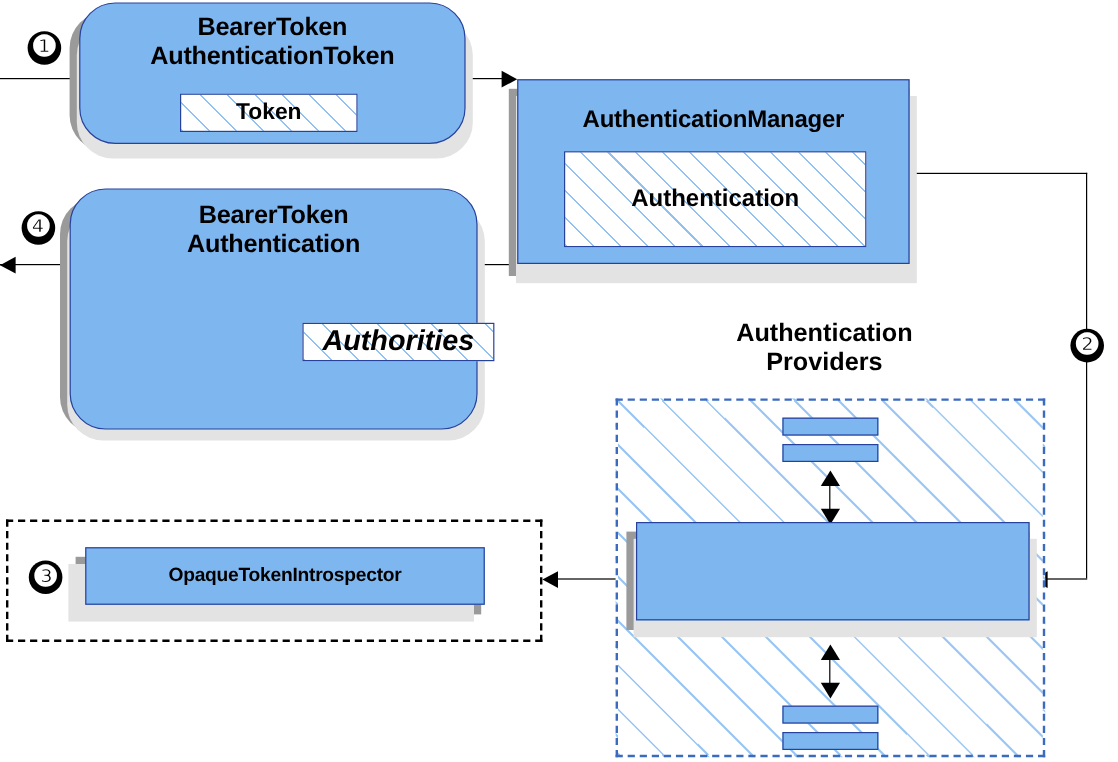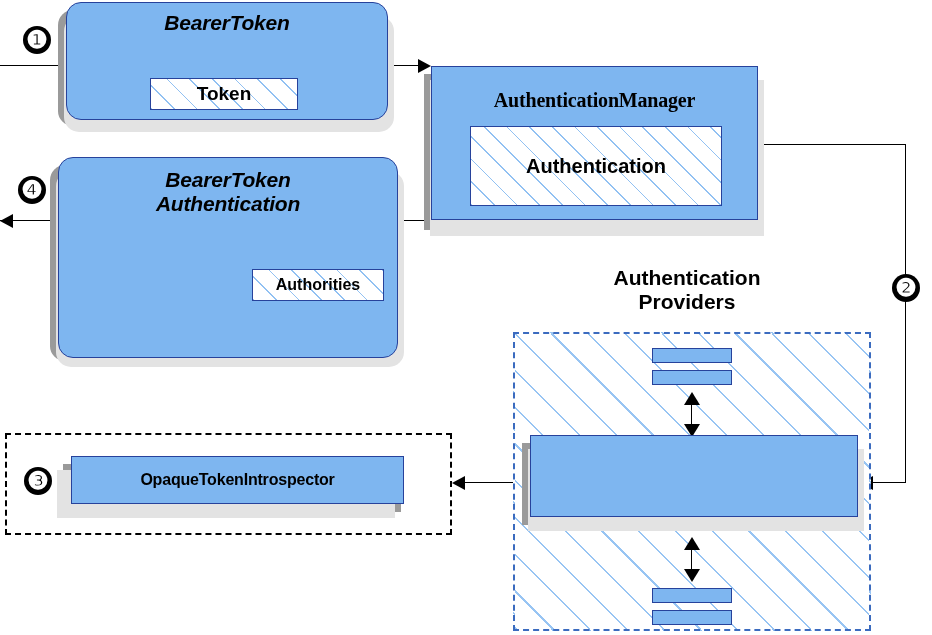--- a/index.html
+++ b/index.html
@@ -5,21 +5,21 @@
   html,body{margin:0;padding:0;background:#ffffff;}
   body{font-family:"Liberation Sans", sans-serif;}
   #stage{position:relative;width:932px;height:635px;overflow:hidden;background:#fff;}
 
   
   .node{position:absolute;box-sizing:border-box;background:#7EB6F0;border:1.5px solid #27429B;
         display:flex;flex-direction:column;align-items:center;color:#000;text-align:center;}
   .node .title{font-weight:bold;line-height:1.12;letter-spacing:-0.2px;}
   .shadow{position:absolute;background:#9a9a9a;}
   .shadow2{position:absolute;background:#e3e3e3;}
-  .rounded{border-radius:15px;font-style:italic;}
+  .rounded{border-radius:30px;}
 
   
   .hatch{position:absolute;box-sizing:border-box;border:1.5px solid #27429B;background:#ffffff;
          background-image:repeating-linear-gradient(45deg, rgba(126,182,240,0.85) 0 1.2px, rgba(0,0,0,0) 1.2px 16px);
          display:flex;align-items:center;justify-content:center;text-align:center;
          font-weight:bold;color:#000;line-height:1.13;}
 
   
   .dashed-plain{position:absolute;box-sizing:border-box;border:2.2px dashed #000;background:transparent;}
   .dashed-hatch{position:absolute;box-sizing:border-box;border:2.2px dashed #3B6BBF;background:#ffffff;
@@ -64,44 +64,45 @@
   <div class="arrow arrow-left" style="left:0px;top:214px;"></div>
 
   <div class="hline" style="left:464px;top:482px;width:66px;"></div>
   <div class="arrow arrow-left" style="left:452px;top:476px;"></div>
 
   <div class="shadow rounded" style="left:58px;top:10px;width:330px;height:116px;"></div>
   <div class="shadow2 rounded" style="left:64px;top:16px;width:330px;height:116px;"></div>
   <div class="node rounded" style="left:66px;top:2px;width:322px;height:118px;">
     <div class="title" style="font-size:21px;margin-top:8px;">
       <span>BearerToken</span><br>
+      <span>AuthenticationToken</span>
     </div>
   </div>
   <div class="hatch" style="left:150px;top:78px;width:148px;height:32px;font-size:19px;">
     <span>Token</span>
   </div>
 
   <div class="shadow" style="left:424px;top:74px;width:334px;height:156px;"></div>
   <div class="shadow2" style="left:430px;top:80px;width:334px;height:156px;"></div>
   <div class="node" style="left:431px;top:66px;width:327px;height:154px;">
-    <div class="title" style="font-size:20px;margin-top:22px;font-family:Liberation Serif, serif;">AuthenticationManager</div>
+    <div class="title" style="font-size:20px;margin-top:22px;">AuthenticationManager</div>
   </div>
   <div class="hatch" style="left:470px;top:126px;width:252px;height:80px;font-size:20px;">
     <span>Authentication</span>
   </div>
 
   <div class="shadow rounded" style="left:50px;top:165px;width:348px;height:196px;"></div>
   <div class="shadow2 rounded" style="left:56px;top:171px;width:348px;height:196px;"></div>
   <div class="node rounded" style="left:58px;top:157px;width:340px;height:201px;">
     <div class="title" style="font-size:21px;margin-top:10px;">
       <span>BearerToken</span><br>
       <span>Authentication</span>
     </div>
   </div>
-  <div class="hatch" style="left:252px;top:269px;width:132px;height:32px;font-size:16px;">
+  <div class="hatch" style="left:252px;top:269px;width:160px;height:32px;font-size:24px;font-style:italic;">
     <span>Authorities</span>
   </div>
 
   <div class="group-label" style="left:563px;top:266px;width:248px;font-size:21px;">
     <span>Authentication</span><br>
     <span>Providers</span>
   </div>
 
   <div class="dashed-hatch" style="left:513px;top:332px;width:358px;height:299px;"></div>
 

